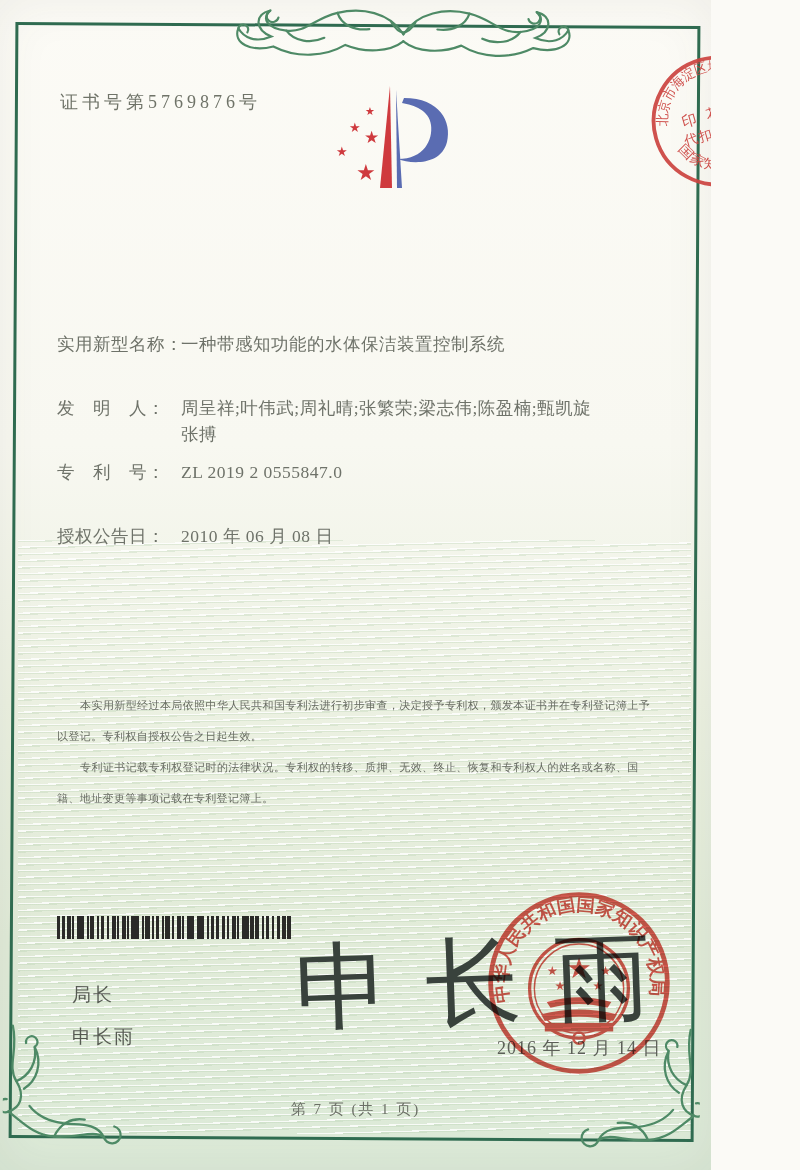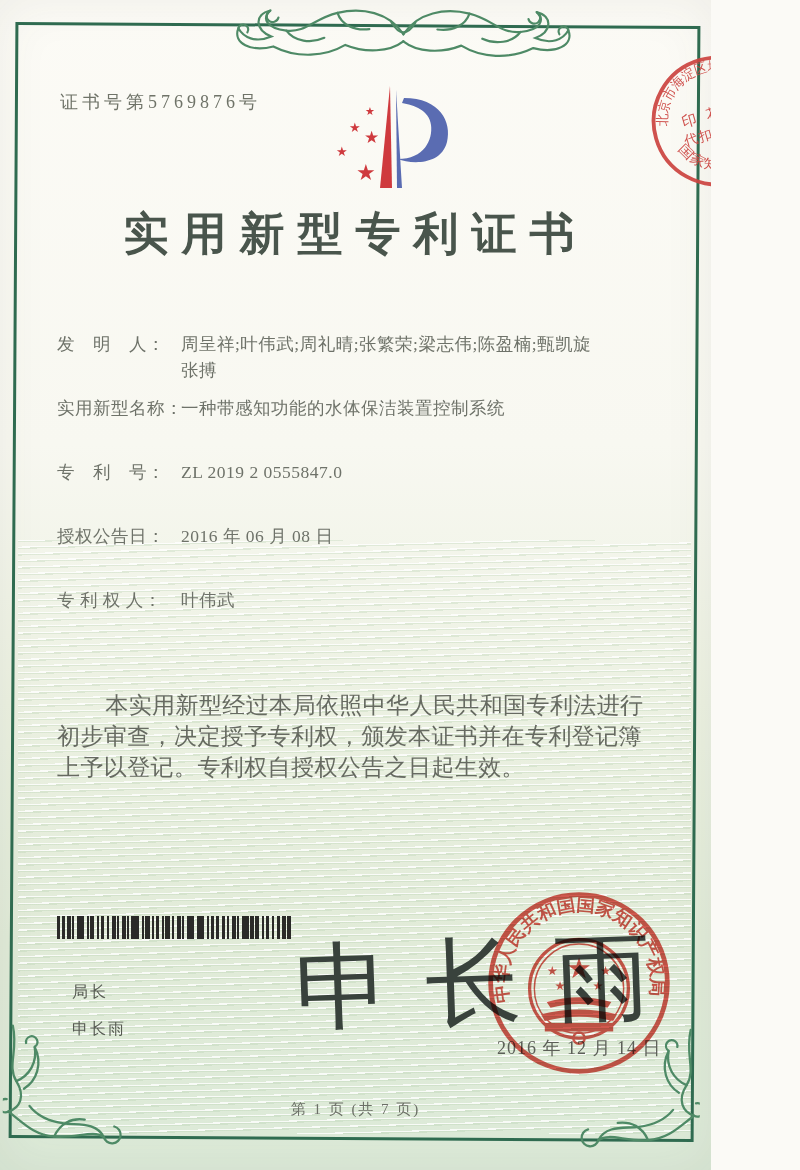--- a/index.html
+++ b/index.html
@@ -42,29 +42,29 @@
     text-align:center;font-size:45px;font-weight:600;
     letter-spacing:13px;color:#49554c;
   }
   .fields{position:absolute;left:57px;top:331px;right:52px;font-size:17.5px;color:#6e7269;}
   .frow{margin-bottom:38px;line-height:26px;}
   .frow.two-line{margin-bottom:12px;}
   .flabel{display:inline-block;width:124px;white-space:nowrap;vertical-align:top;letter-spacing:.5px;}
   .fval{display:inline-block;vertical-align:top;letter-spacing:.5px;}
   .fval2{display:block;}
   .paragraphs{position:absolute;left:57px;right:50px;top:690px;color:#666a61;}
-  .paragraphs p{margin:0;font-size:23px;line-height:31px;text-indent:2.1em;letter-spacing:.4px;}
+  .paragraphs p{margin:0;font-size:11px;line-height:31px;text-indent:2.1em;letter-spacing:.4px;}
   .barcode{
     position:absolute;left:57px;top:916px;width:234px;height:23px;
     background-image:
       repeating-linear-gradient(90deg,#2a2a28 0 2px,transparent 2px 5px),
       repeating-linear-gradient(90deg,#2a2a28 0 3px,transparent 3px 11px),
       repeating-linear-gradient(90deg,transparent 0 6px,#2a2a28 6px 8px,transparent 8px 17px);
   }
-  .signer{position:absolute;left:72px;top:982px;font-size:16px;color:#565a52;letter-spacing:2px;}
+  .signer{position:absolute;left:72px;top:982px;font-size:19px;color:#565a52;letter-spacing:2px;}
   .signer div{margin-bottom:16px;}
   .signature{
     position:absolute;left:295px;top:918px;width:440px;
     font-size:96px;color:#39423c;letter-spacing:34px;
     transform:rotate(-2deg);white-space:nowrap;
   }
   .seal-date{
     position:absolute;left:497px;top:1036px;
     font-size:18px;letter-spacing:1px;color:#5c5f58;z-index:1;
   }
@@ -151,42 +151,39 @@
     <text font-size="12.5" fill="#cc4440">
       <textPath href="#taxtop" textLength="126" lengthAdjust="spacingAndGlyphs">北京市海淀区地方税务局</textPath>
     </text>
     <text x="65" y="62" font-size="13.5" fill="#cc4440" text-anchor="middle" letter-spacing="3">印 花 税</text>
     <text x="65" y="79" font-size="12.5" fill="#cc4440" text-anchor="middle" letter-spacing="1">代扣专用章</text>
     <text font-size="12" fill="#cc4440">
       <textPath href="#taxbot" textLength="100" lengthAdjust="spacingAndGlyphs">国家知识产权局</textPath>
     </text>
   </svg>
 
-  <h1 class="title">实用新型专利证书</h1>
 
   <div class="fields">
+    <div class="frow">
+      <span class="flabel">实用新型名称：</span><span class="fval">一种带感知功能的水体保洁装置控制系统</span>
+    </div>
     <div class="frow two-line">
       <span class="flabel">发　明　人：</span><span class="fval"><span>周呈祥;叶伟武;周礼晴;张繁荣;梁志伟;陈盈楠;甄凯旋</span><span class="fval2">张搏</span></span>
     </div>
     <div class="frow">
-      <span class="flabel">实用新型名称：</span><span class="fval">一种带感知功能的水体保洁装置控制系统</span>
+      <span class="flabel">专　利　号：</span><span class="fval">ZL 2019 2 0555847.0</span>
     </div>
     <div class="frow">
-      <span class="flabel">专　利　号：</span><span class="fval">ZL 2019 2 0555847.0</span>
-    </div>
-    <div class="frow">
-      <span class="flabel">授权公告日：</span><span class="fval">2016 年 06 月 08 日</span>
-    </div>
-    <div class="frow">
-      <span class="flabel">专 利 权 人：</span><span class="fval">叶伟武</span>
+      <span class="flabel">授权公告日：</span><span class="fval">2010 年 06 月 08 日</span>
     </div>
   </div>
 
   <div class="paragraphs">
     <p>本实用新型经过本局依照中华人民共和国专利法进行初步审查，决定授予专利权，颁发本证书并在专利登记簿上予以登记。专利权自授权公告之日起生效。</p>
+    <p>专利证书记载专利权登记时的法律状况。专利权的转移、质押、无效、终止、恢复和专利权人的姓名或名称、国籍、地址变更等事项记载在专利登记簿上。</p>
   </div>
 
   <div class="barcode"></div>
 
   <div class="signer">
     <div>局长</div>
     <div>申长雨</div>
   </div>
 
   <div class="signature">申长雨</div>
@@ -209,15 +206,15 @@
       <text x="128" y="92" font-size="13" text-anchor="middle">★</text>
       <text x="80" y="107" font-size="13" text-anchor="middle">★</text>
       <text x="120" y="107" font-size="13" text-anchor="middle">★</text>
       <path d="M66,120 Q100,110 134,120 L130,126 Q100,118 70,126 Z"></path>
       <path d="M60,133 Q100,123 140,133 L136,140 Q100,131 64,140 Z"></path>
       <rect x="64" y="142" width="72" height="9"></rect>
       <circle cx="100" cy="158" r="6" fill="none" stroke="#d2473d" stroke-width="2.5"></circle>
     </g>
   </svg>
 
-  <div class="footer">第 1 页 (共 7 页)</div>
+  <div class="footer">第 7 页 (共 1 页)</div>
 
 </div>
 
 </body></html>

